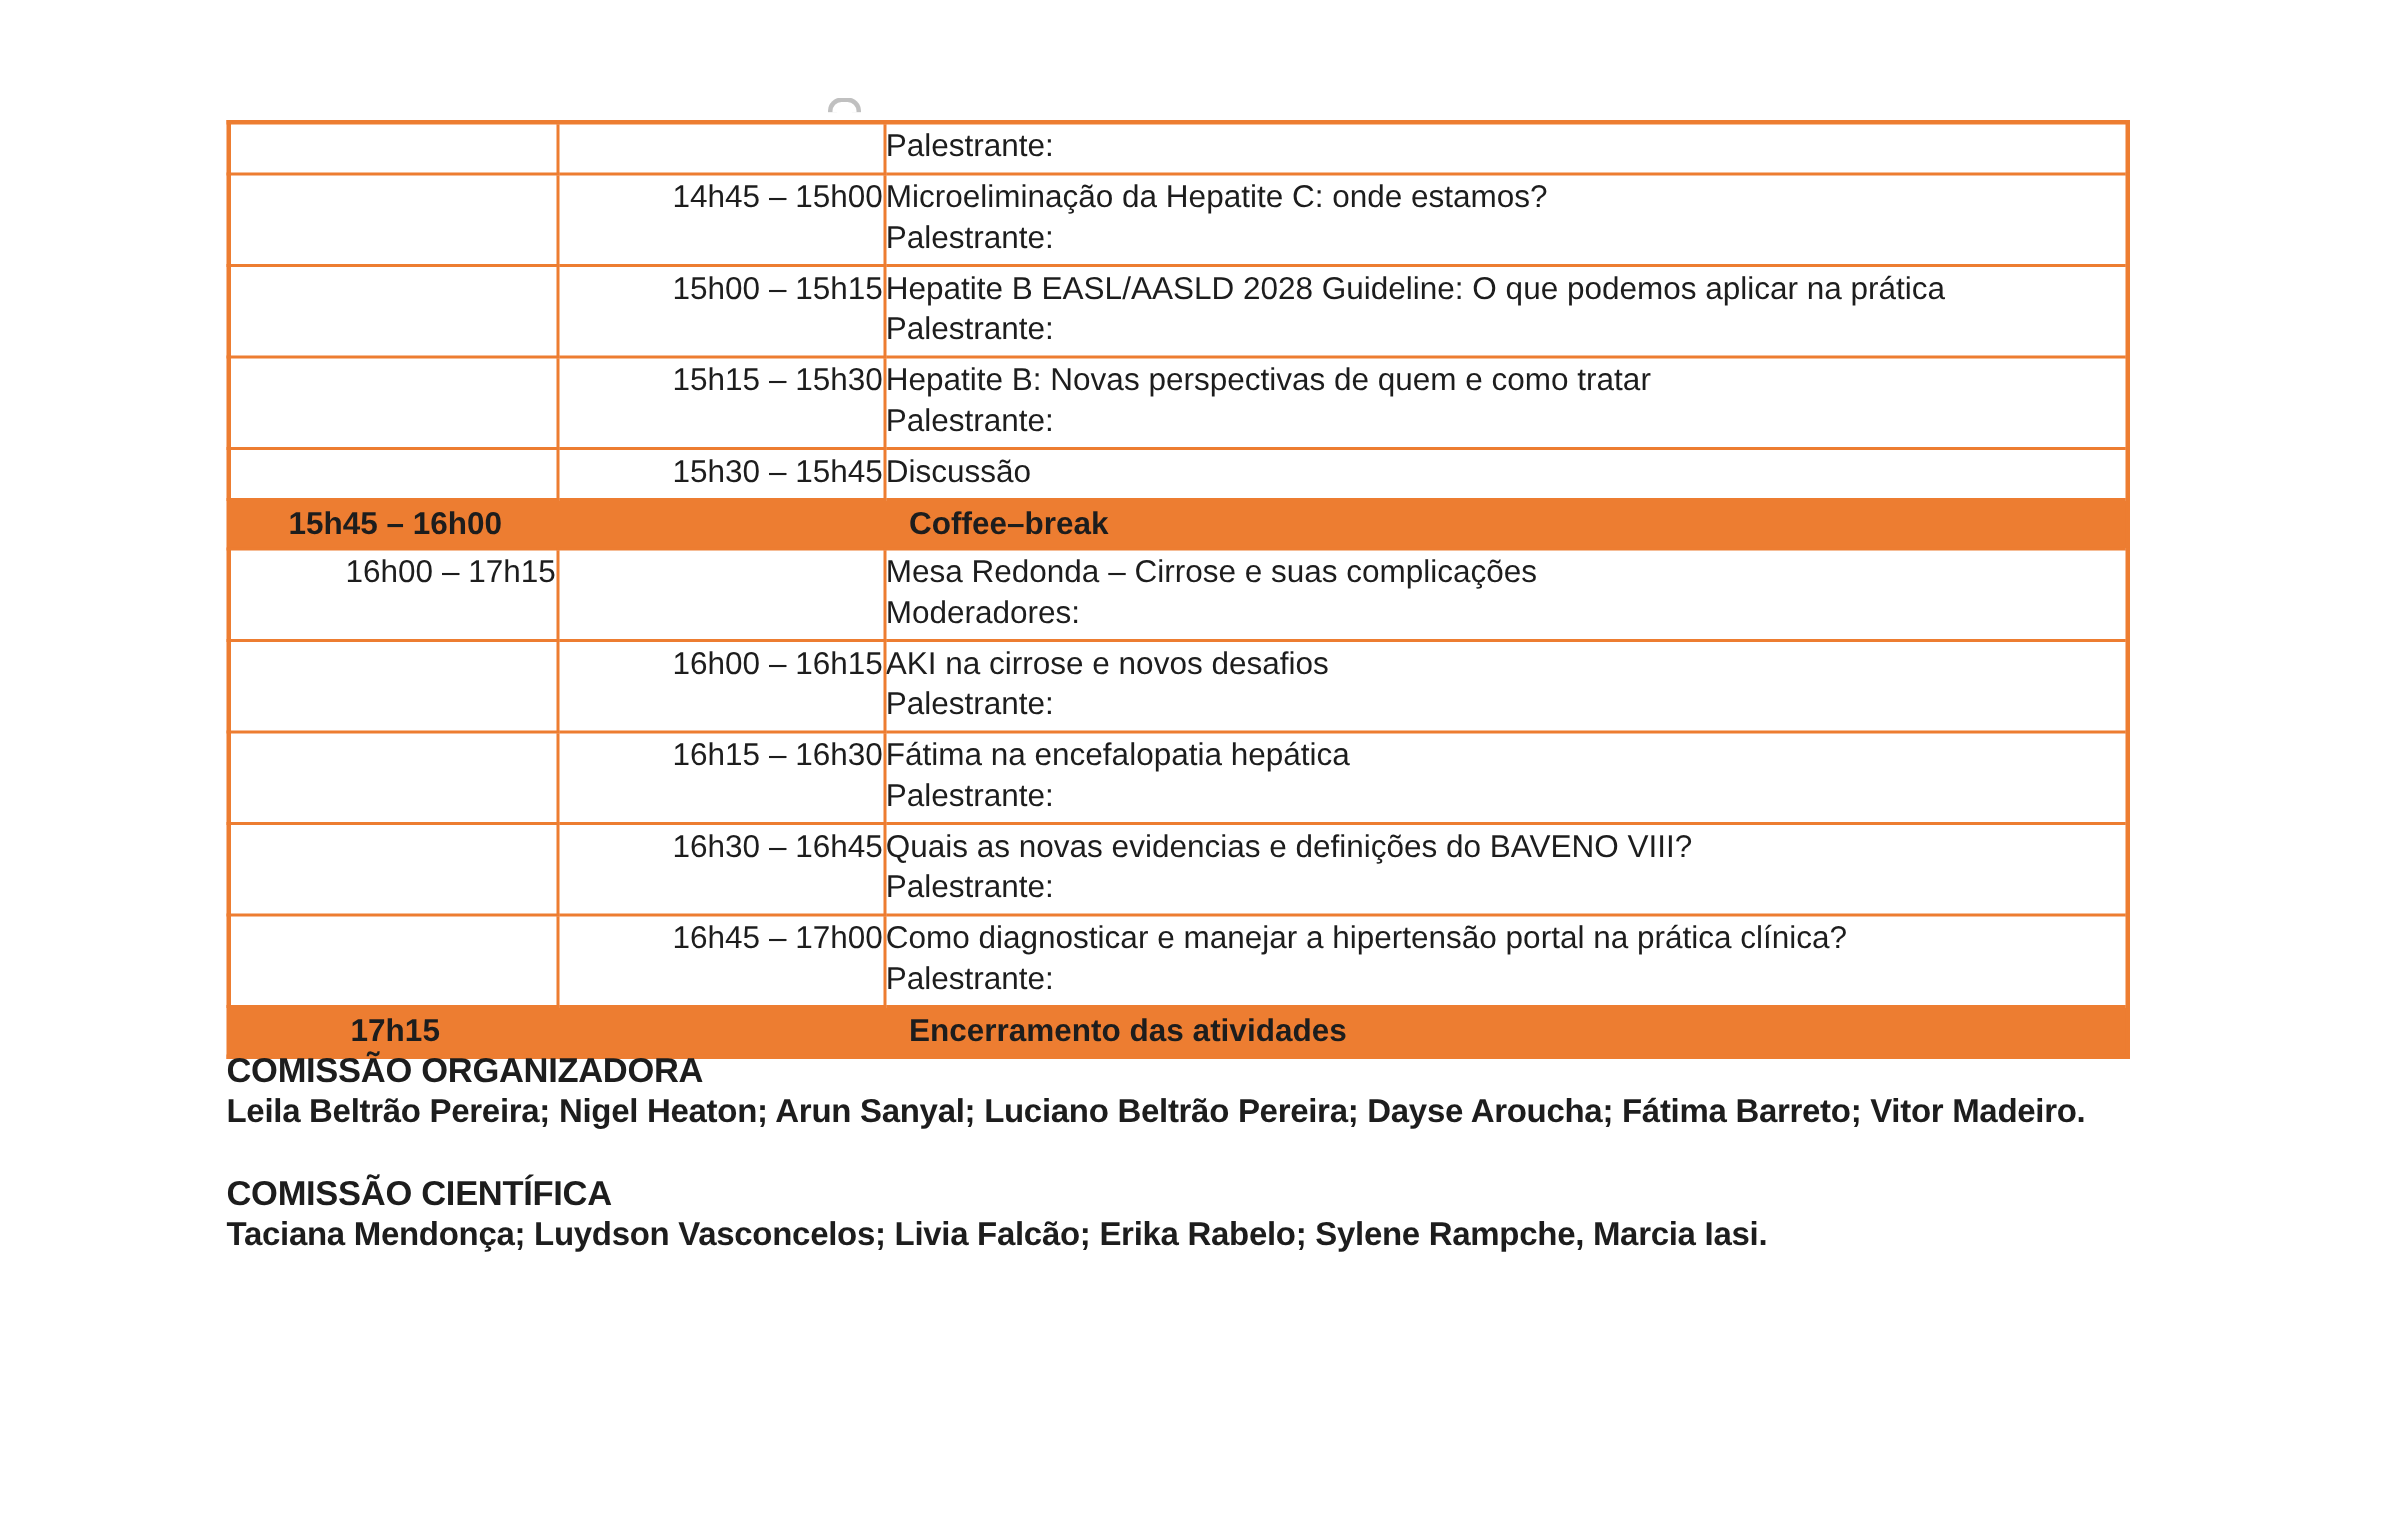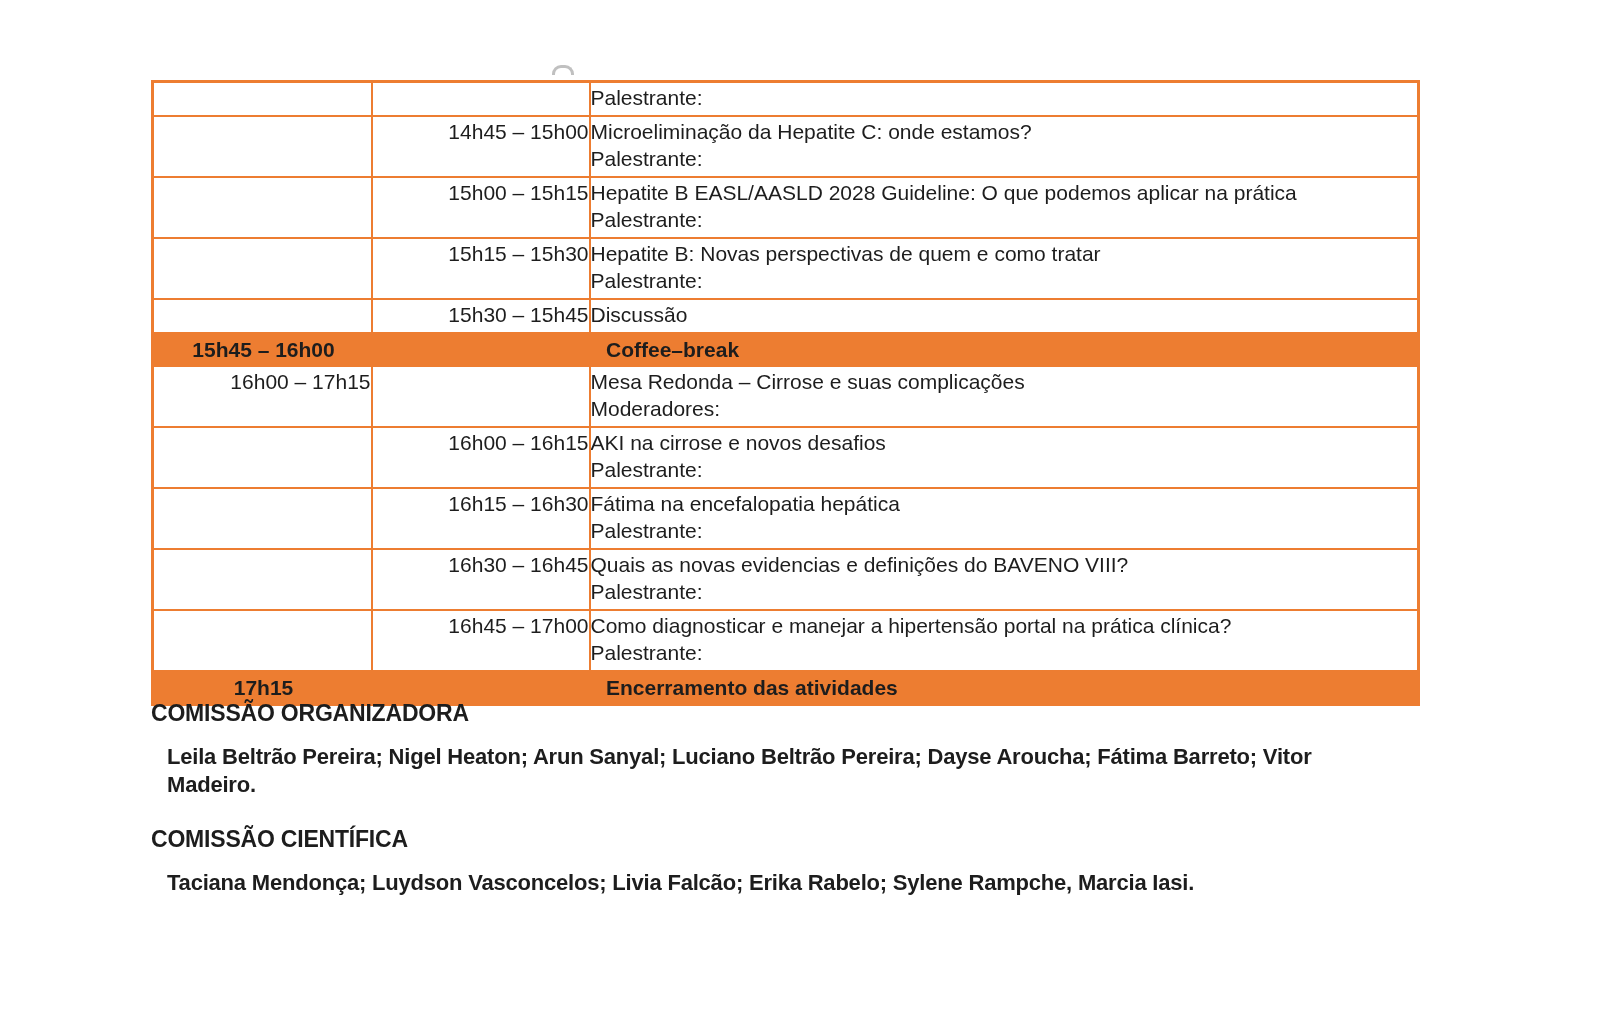--- a/index.html
+++ b/index.html
@@ -74,21 +74,21 @@
     width:1270px;
     font-weight:bold;
   }
   .committee-heading{
     margin:0;
     font-size:23px;
     line-height:28px;
     letter-spacing:-0.2px;
   }
   .committee-members{
-    margin:16px;
+    margin:0;
     font-size:22px;
     line-height:28px;
     letter-spacing:-0.2px;
   }
   .committee-section + .committee-section{
     margin-top:26px;
   }
 </style>
 </head>
 <body>

